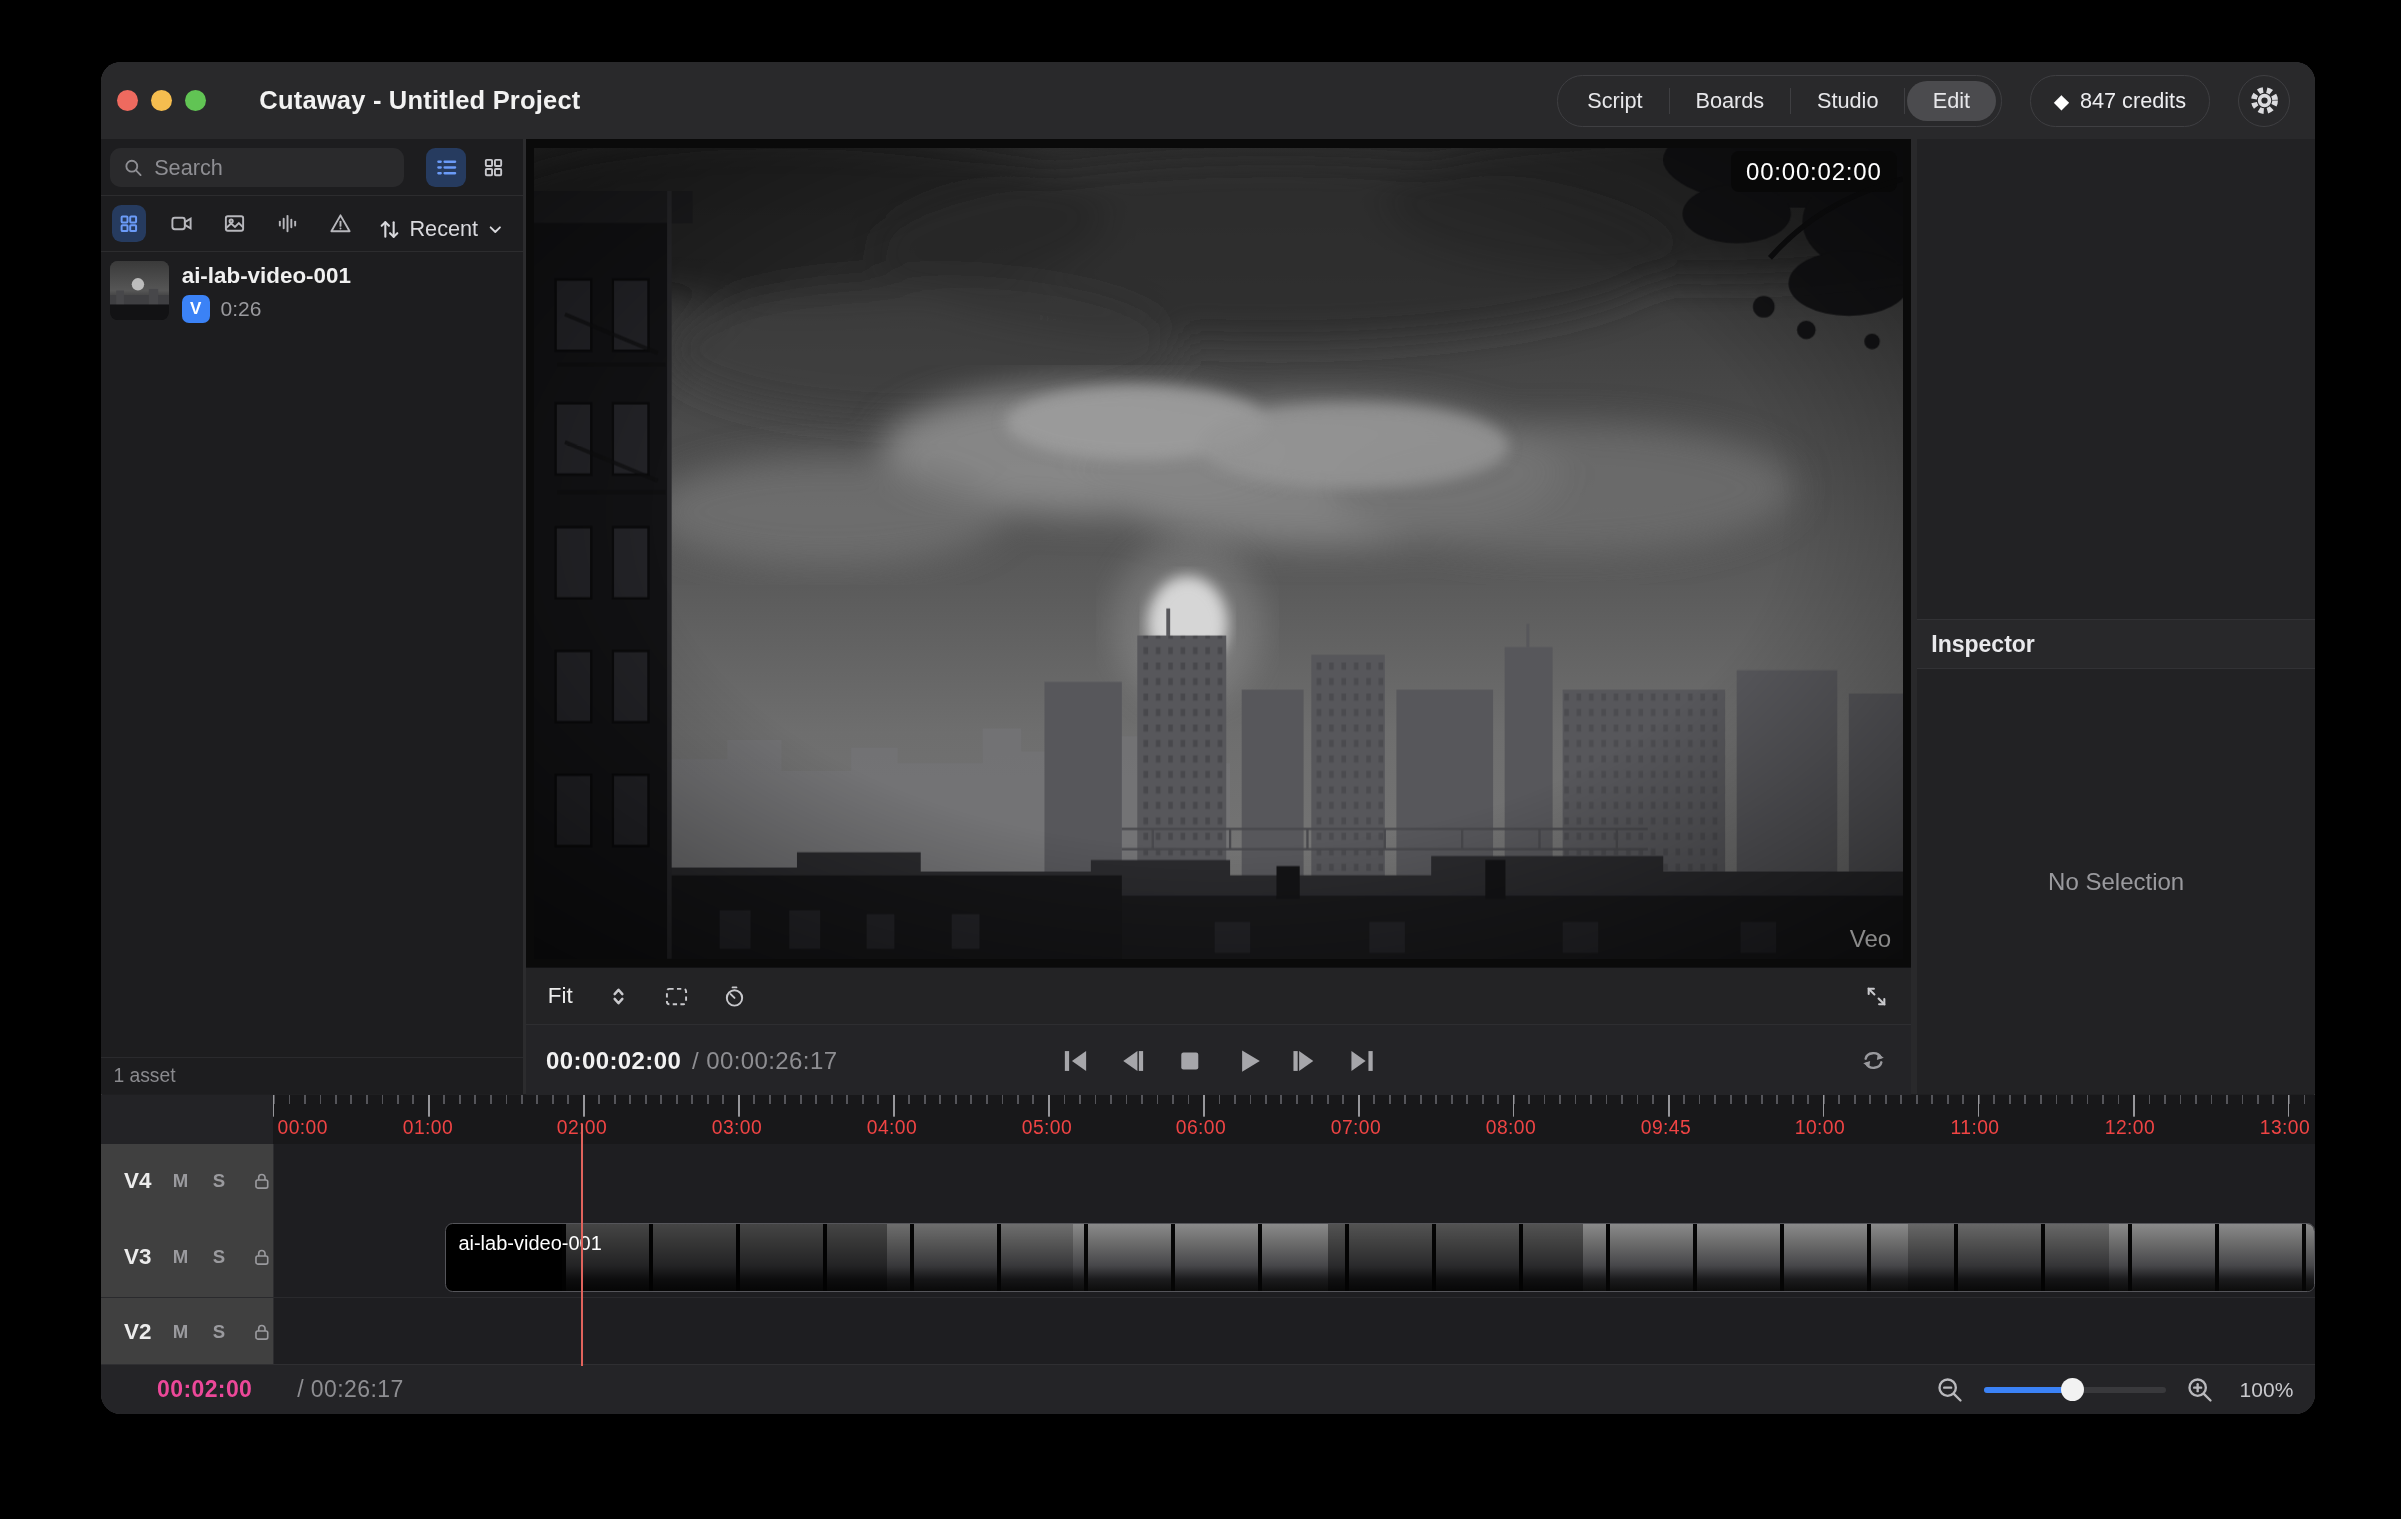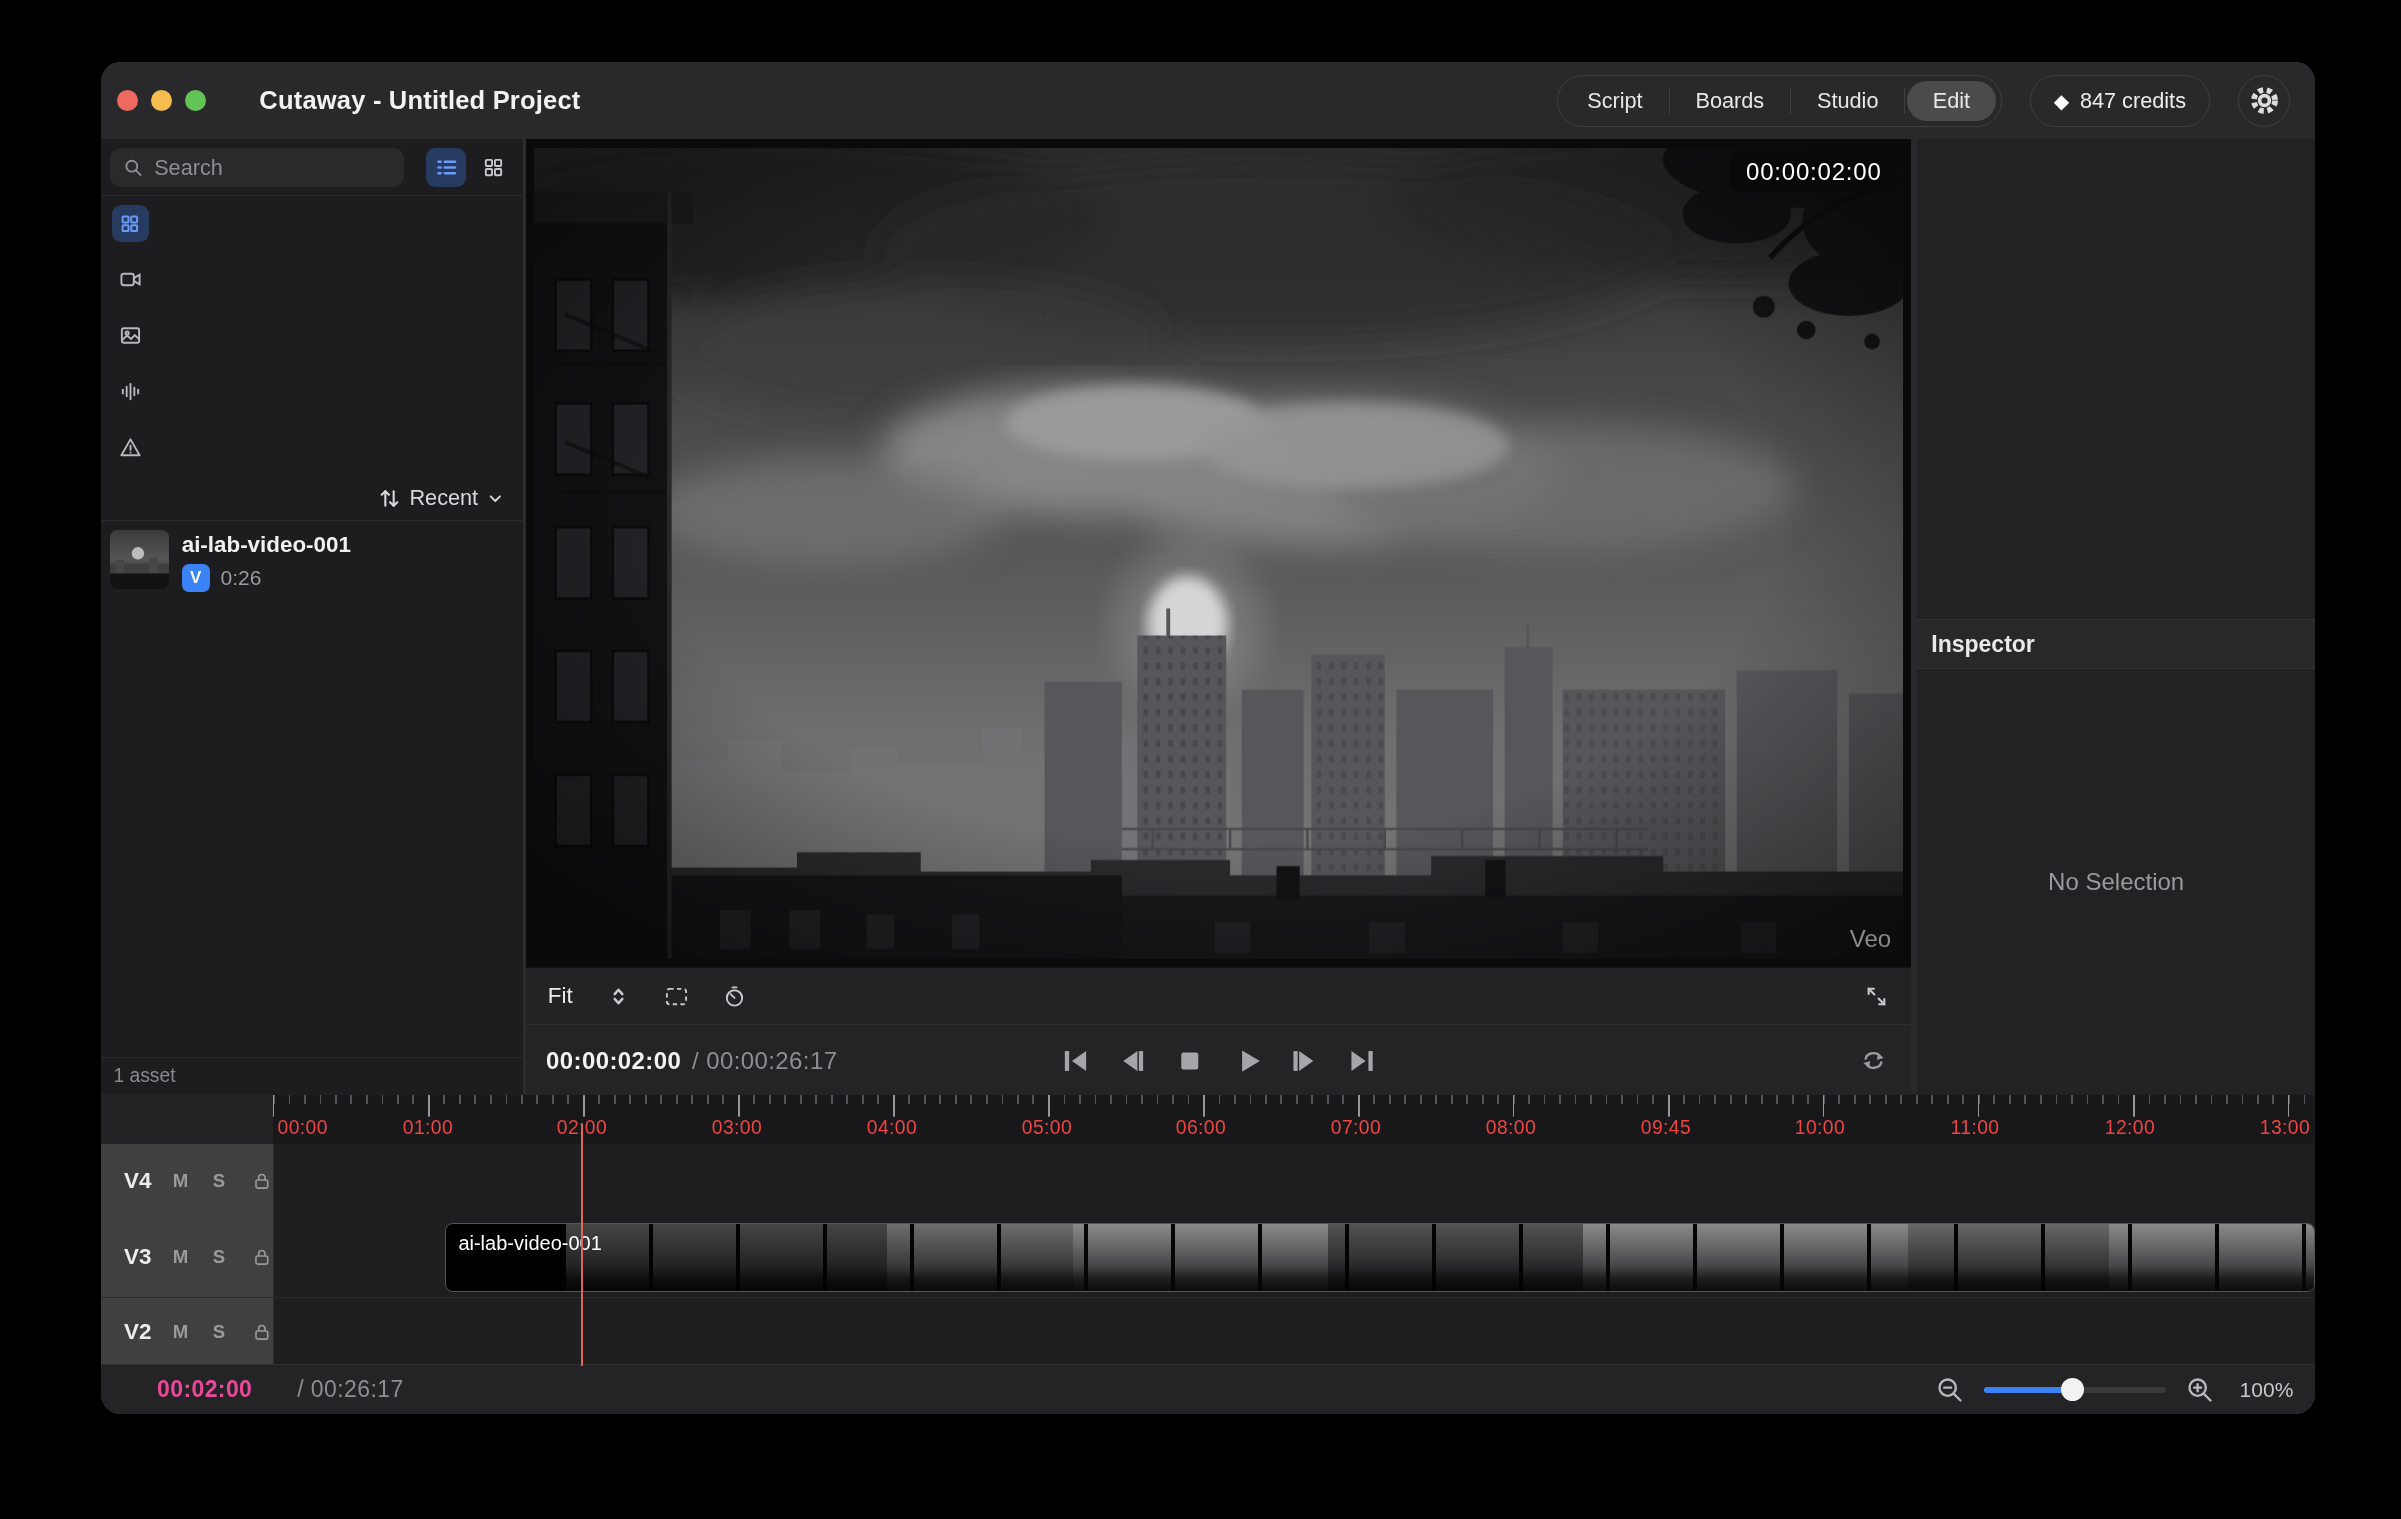--- a/index.html
+++ b/index.html
@@ -31,21 +31,21 @@
 
   
   .searchrow{display:flex;align-items:center;padding:9.3px 9.3px 7.7px 9.3px;gap:7.7px;}
   .searchbox{width:269px;height:39px;background:#2a2a2c;border-radius:10.8px;display:flex;align-items:center;padding:0 12.4px;gap:9.3px;flex:none;}
   .searchbox input{background:transparent;border:none;outline:none;color:#e8e8e8;font-size:21.7px;width:100%;font-family:inherit;}
   .searchbox input::placeholder{color:#8e8e93;}
   .viewtoggle{margin-left:auto;display:flex;gap:7.7px;}
   .tgl{width:40px;height:39px;border-radius:9.3px;display:flex;align-items:center;justify-content:center;}
   .tgl.active{background:rgba(59,130,246,.30);}
   .sb-div{height:0.8px;background:#2c2c2e;margin:0;}
-  .filterrow{display:flex;align-items:flex-start;padding:9.3px 18.6px 9.3px 10.8px;gap:19px;flex-direction:column;}
+  .filterrow{display:flex;align-items:flex-end;padding:9.3px 18.6px 9.3px 10.8px;gap:19px;}
   .fbtn{width:37px;height:37px;border-radius:9.3px;display:flex;align-items:center;justify-content:center;color:#b7b7bc;}
   .fbtn.active{background:rgba(59,130,246,.30);color:#6b9bf8;}
   .sortgrp{margin-left:auto;display:flex;align-items:center;gap:7.7px;color:#d9d9dd;font-size:21.7px;}
   .assetlist{flex:1;}
   .asset{display:flex;padding:9.3px;gap:12.4px;}
   .thumb{width:59px;height:59px;border-radius:7.7px;overflow:hidden;flex:none;background:#333;}
   .asset-meta{display:flex;flex-direction:column;gap:6.2px;padding-top:1.5px;}
   .asset-name{font-size:22.4px;font-weight:600;color:#f0f0f0;}
   .asset-sub{display:flex;align-items:center;gap:10.8px;}
   .vbadge{width:28px;height:28px;border-radius:7px;background:#3b82f6;color:#fff;font-size:17px;font-weight:700;display:flex;align-items:center;justify-content:center;}

